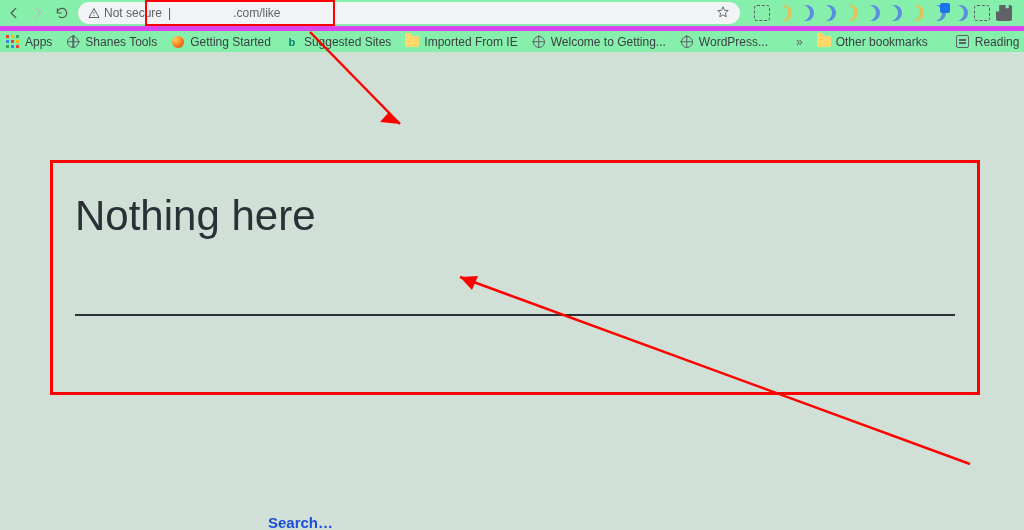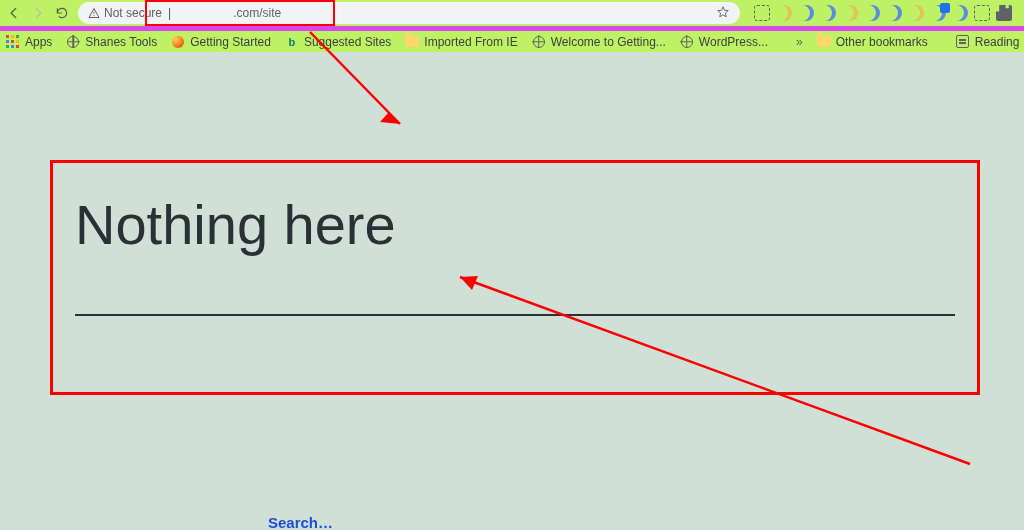--- a/index.html
+++ b/index.html
@@ -4,21 +4,21 @@
 <style>
   * { box-sizing: border-box; margin: 0; padding: 0; }
   body {
     font-family: "Segoe UI", Arial, sans-serif;
     width: 1024px;
     height: 530px;
     overflow: hidden;
     background: #d1e0d7;
   }
   
-  .chrome { background: #bef264; }
+  .chrome { background: #86efac; }
   .toolbar {
     display: flex; align-items: center;
     height: 26px; padding: 0 6px; gap: 8px;
   }
   .nav-arrow { width:16px; height:16px; display:flex; align-items:center; justify-content:center; color:#555; }
   .nav-arrow.disabled { color:#bbb; }
   .reload { width:16px; height:16px; display:flex; align-items:center; justify-content:center; color:#555;}
   .omnibox {
     flex:1; display:flex; align-items:center;
     background:#f1f3f4; border-radius:14px; height:22px;
@@ -50,21 +50,21 @@
   .page {
     position:relative;
     background:#d1e0d7;
     height: calc(530px - 52px);
   }
   .tagline {
     text-align:center; color:#334; font-size:15px;
     padding-top:16px;
   }
   .big-title {
-    font-size:56px; font-weight:300; color:#2a3136;
+    font-size:42px; font-weight:300; color:#2a3136;
     position:absolute; left:75px; top:140px;
   }
   .rule {
     position:absolute; left:75px; top:262px;
     width:880px; height:2px; background:#2a3136;
   }
   .msg{
     position:absolute; left:265px; top:350px; width:520px;
     font-size:19px; color:#2a3540; line-height:1.5;
   }
@@ -130,21 +130,21 @@
       <span class="not-secure">
         <svg width="12" height="12" viewBox="0 0 24 24">
             <path d="M12 3 L2 21h20z" fill="none" stroke="#5f6368" stroke-width="2" stroke-linejoin="round"></path>
             <circle cx="12" cy="17" r="1" fill="#5f6368"></circle>
             <rect x="11.2" y="9" width="1.6" height="5" fill="#5f6368"></rect>
           </svg>
         <span>Not secure</span>
       </span>
       <span>|</span>
       <span class="url-text" style="min-width:50px;"></span>
-      <span class="url-path">.com/site</span>
+      <span class="url-path">.com/like</span>
       <span class="star">
         <svg width="14" height="14" viewBox="0 0 24 24">
             <path d="M12 3l2.6 6 6.4.5-4.9 4.3 1.5 6.3L12 17l-5.6 3.1 1.5-6.3L3 9.5l6.4-.5z" fill="none" stroke="#5f6368" stroke-width="1.6"></path>
           </svg>
       </span>
     </div>
     <div class="ext-icons">
       <span>
           <span class="dashed-circ"></span>
         </span>

